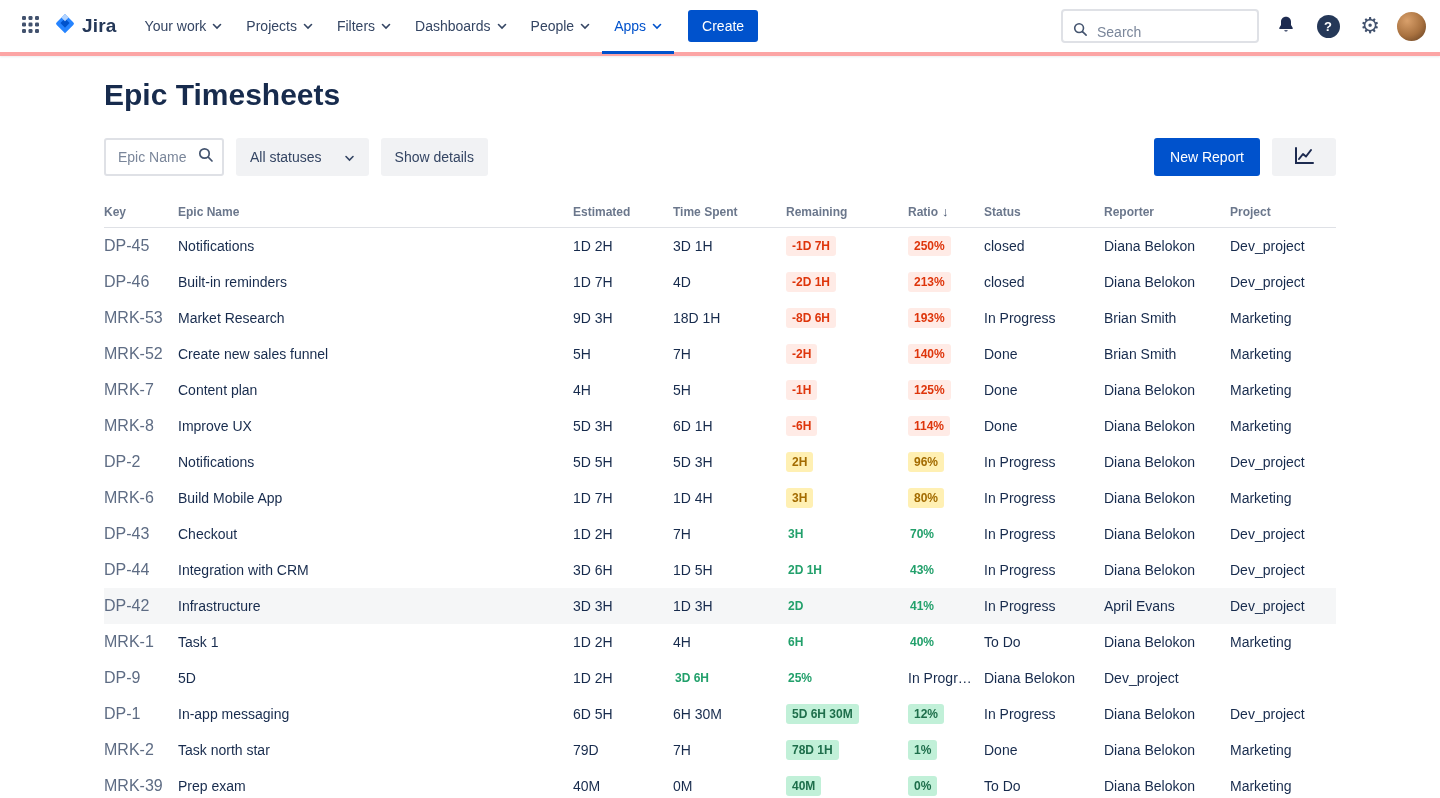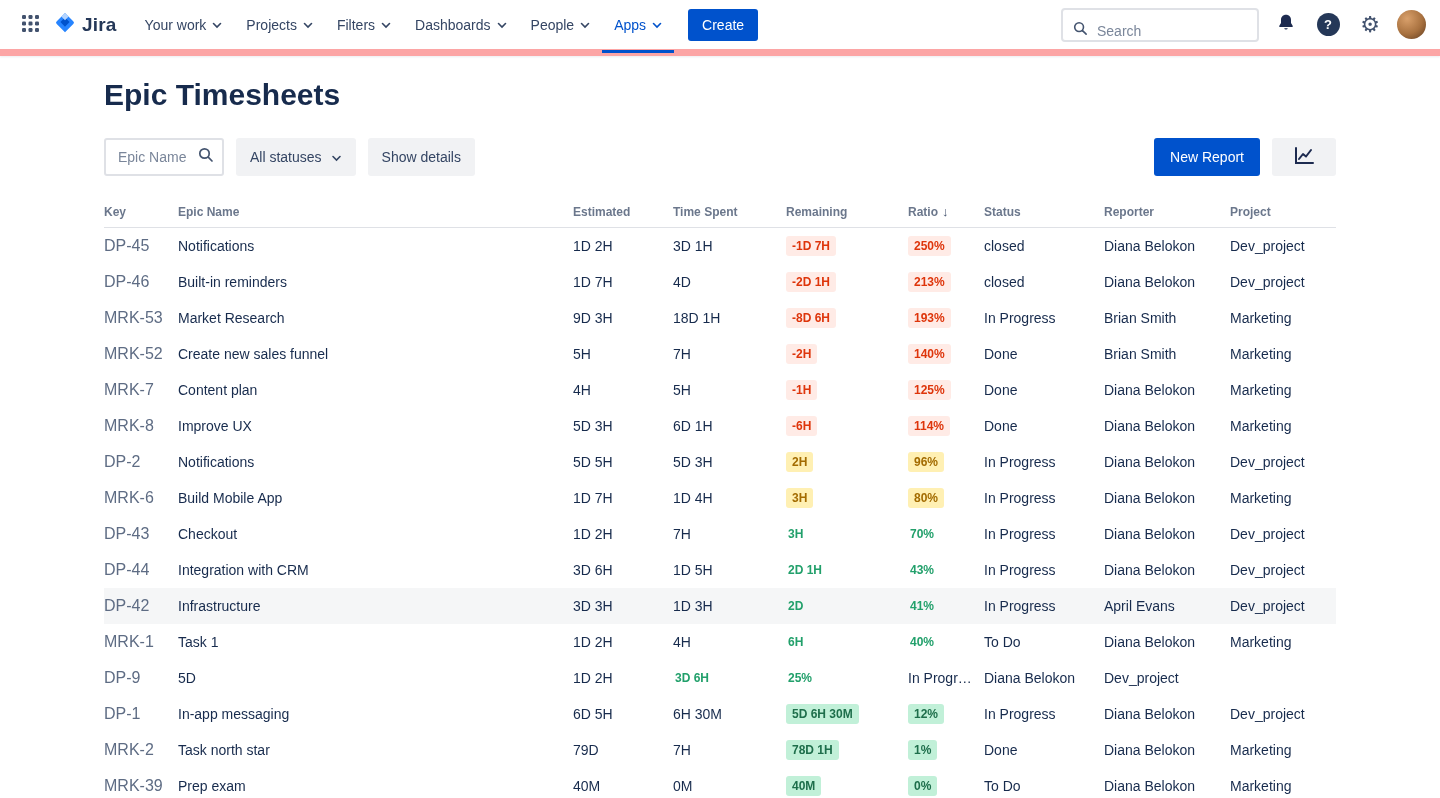--- a/index.html
+++ b/index.html
@@ -6,21 +6,21 @@
   html,body { margin:0; padding:0; background:#fff; }
   body {
     width:1440px; height:798px; overflow:hidden;
     font-family:"Liberation Sans", sans-serif;
     color:#172B4D;
   }
 
   
   .navbar {
     display:flex; align-items:center; height:56px; padding:0 14px;
-    border-bottom:7px solid #fca5a5;
+    border-bottom:4px solid #fca5a5;
     box-shadow:0 1px 2px rgba(9,30,66,.08);
     background:#fff;
   }
   .grid-btn { width:32px;height:32px;display:flex;align-items:center;justify-content:center;border:none;background:none;border-radius:3px;cursor:pointer;margin-right:4px; }
   .logo { display:flex;align-items:center;gap:6px;margin:0 16px 0 4px; }
   .logo-text { font-size:19px;font-weight:600;color:#253858;letter-spacing:.2px; }
   .nav-items { display:flex;height:56px; }
   .nav-item {
     display:flex;align-items:center;gap:6px;padding:0 12px;height:100%;
     font-size:14px;font-weight:500;color:#344563;cursor:pointer;
@@ -54,21 +54,21 @@
   .page-title { font-size:30px;font-weight:700;color:#172B4D;margin:22px 0 26px; }
 
   .filter-bar { display:flex;align-items:center;gap:12px;margin-bottom:20px; }
   .epic-input {
     width:120px;height:38px;border:2px solid #DFE1E6;border-radius:3px;
     display:flex;align-items:center;padding:0 8px 0 10px;background:#fff;
   }
   .epic-input input { border:none;outline:none;width:100%;font-size:14px;font-family:inherit;color:#172B4D; }
   .btn-subtle {
     background:#F1F2F4;color:#344563;border:none;border-radius:3px;height:38px;
-    padding:0 14px;font-size:14px;font-weight:500;display:inline-flex;align-items:center;gap:9px;
+    padding:0 14px;font-size:14px;font-weight:500;display:inline-flex;align-items:center;gap:22px;
     cursor:pointer;font-family:inherit;
   }
   .spacer { flex:1; }
   .btn-primary {
     background:var(--accent-blue);color:#fff;border:none;border-radius:3px;height:38px;
     padding:0 16px;font-size:14px;font-weight:500;cursor:pointer;font-family:inherit;
   }
   .btn-chart { background:#F1F2F4;border:none;border-radius:3px;height:38px;width:64px;display:inline-flex;align-items:center;justify-content:center;cursor:pointer; }
 
   

